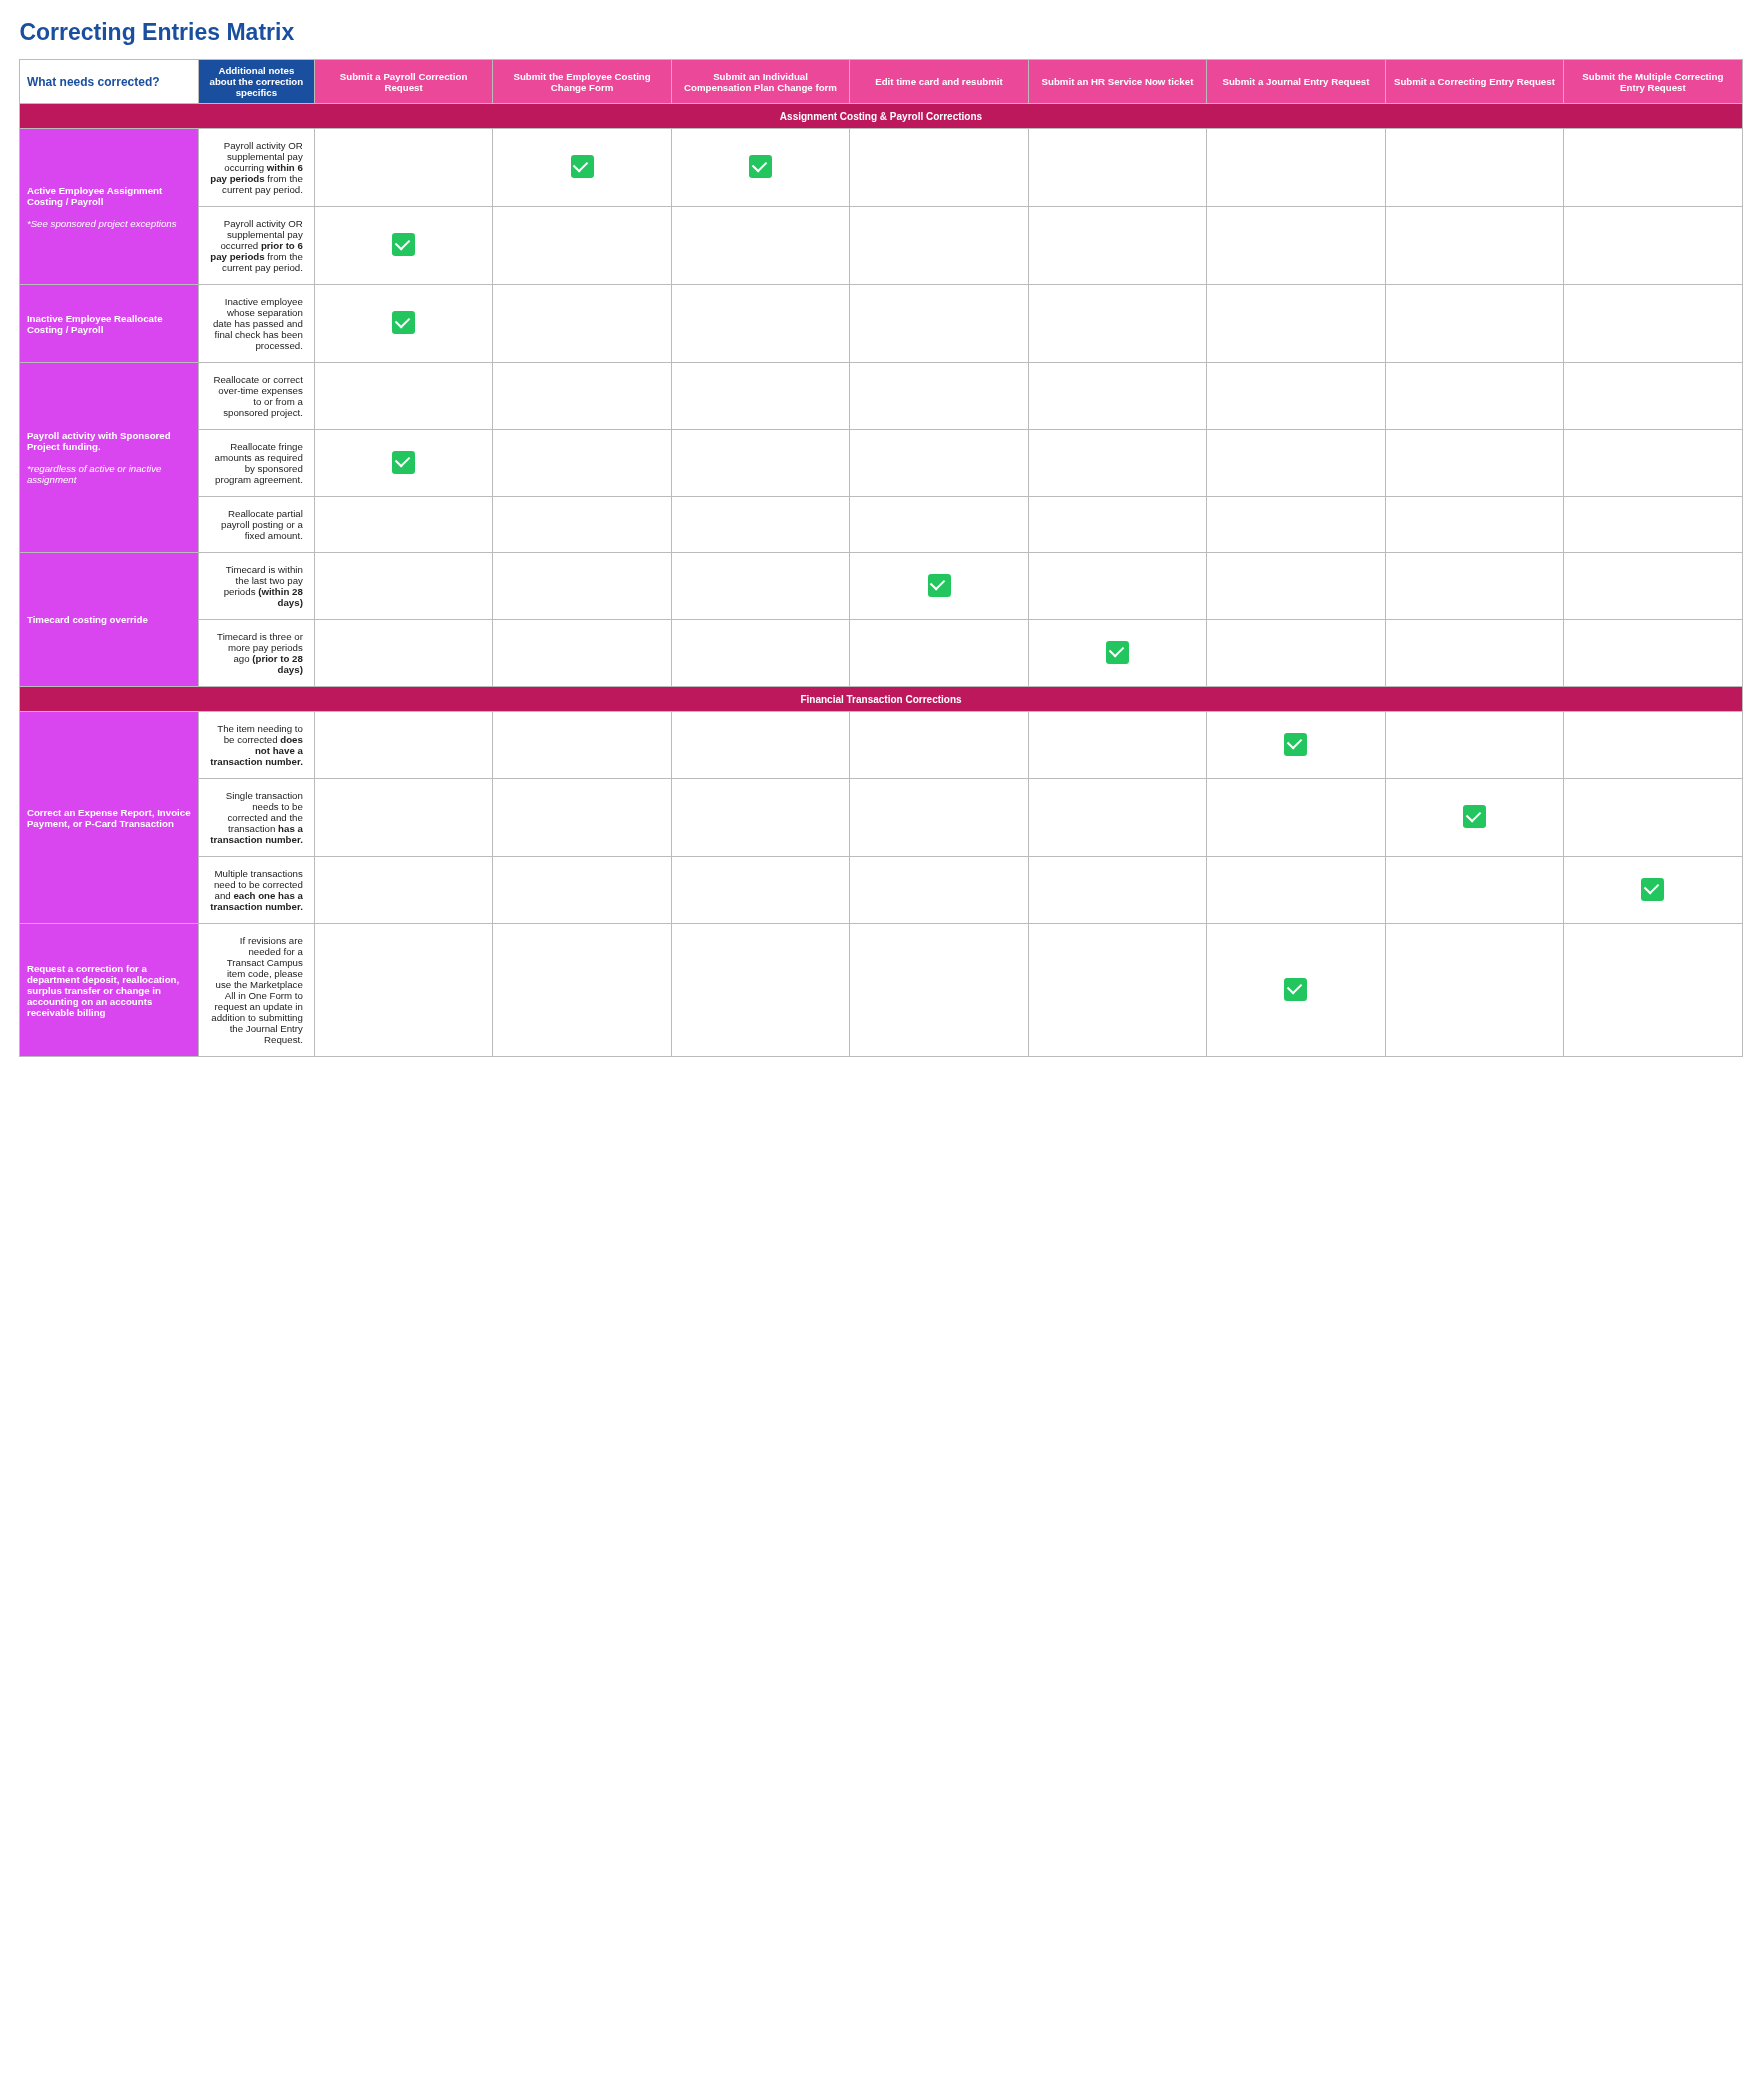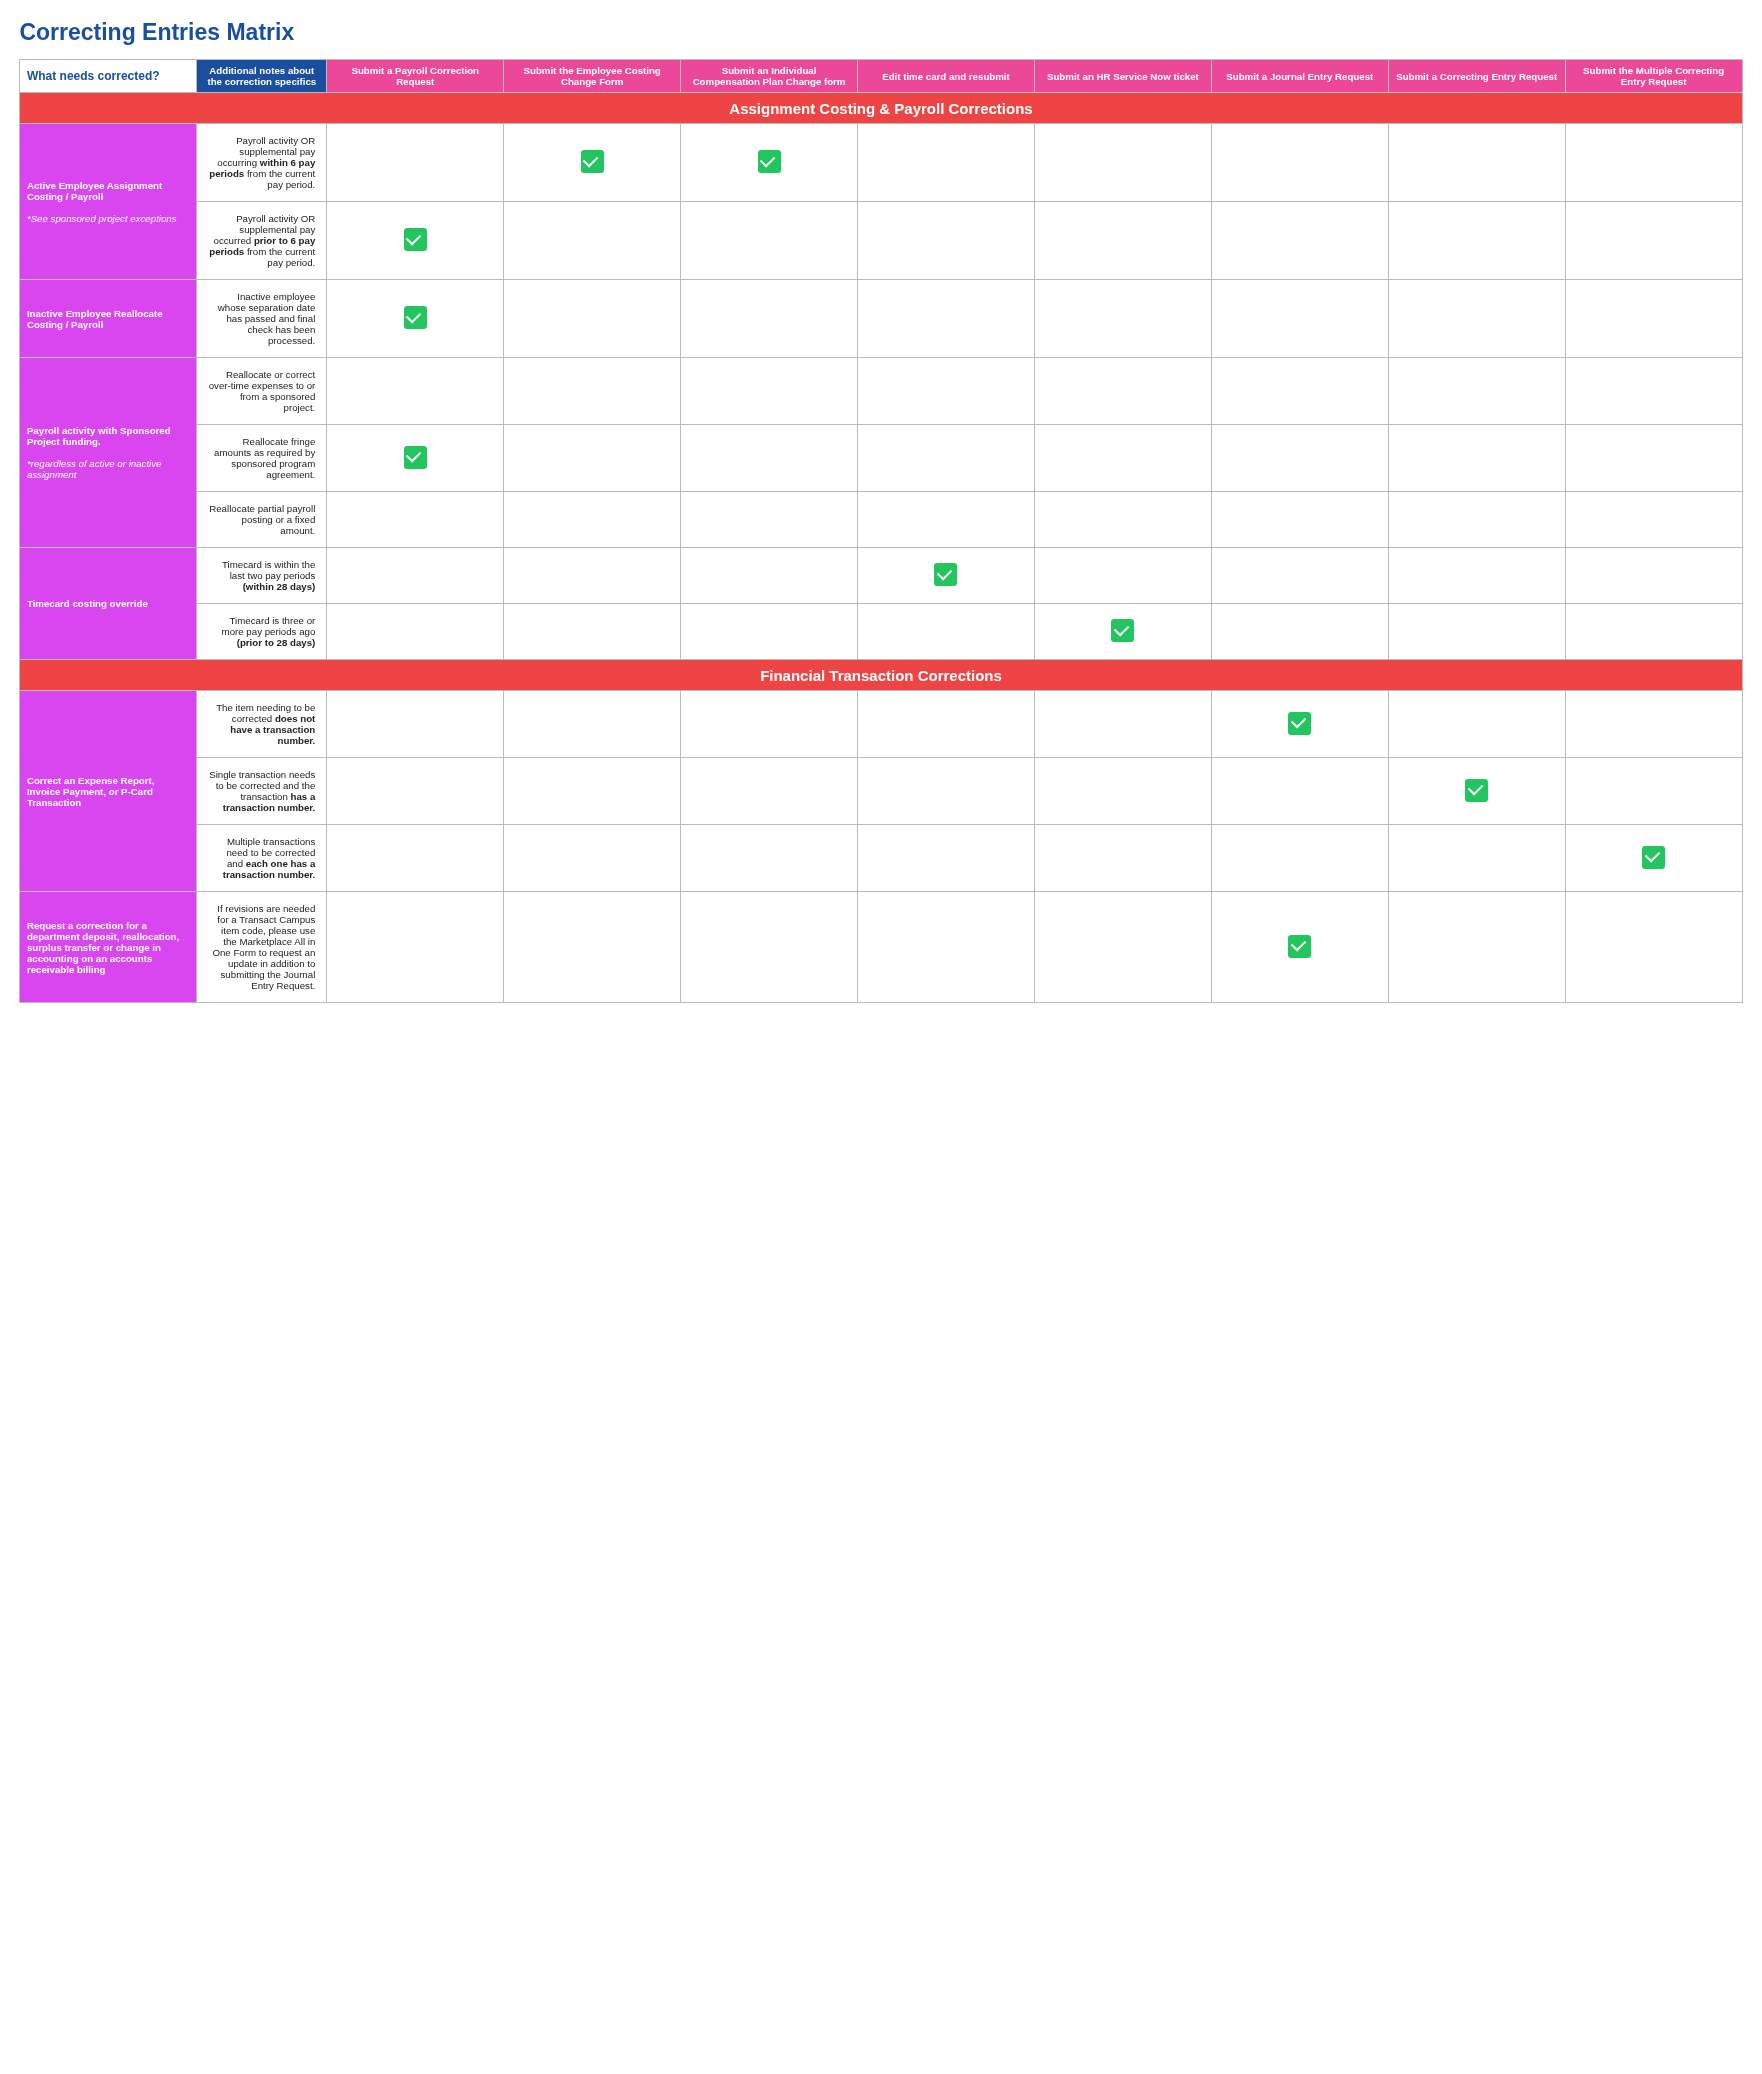--- a/index.html
+++ b/index.html
@@ -22,45 +22,45 @@
       table-layout: fixed;
     }
     th, td {
       border: 0.8px solid #bbb;
       padding: 4.9px 6.5px;
       vertical-align: top;
       text-align: center;
       font-size: 9.7px;
     }
     .col-notes {
-      width: 130px;
+      width: 116px;
       text-align: left;
     }
     thead th {
       background: #ec4899;
       color: #fff;
       font-weight: bold;
       font-size: 9.7px;
       vertical-align: middle;
       text-align: center;
     }
     thead th.col-what-header {
       background: #fff;
       color: #1a4fa0;
       font-weight: 900;
       font-size: 12px;
       text-align: left;
       vertical-align: middle;
       border: 0.8px solid #bbb;
     }
     .section-header td {
-      background: #ef4444;
+      background: #be185d;
       color: #fff;
       font-weight: bold;
-      font-size: 15px;
+      font-size: 10px;
       text-align: center;
       padding: 6.5px;
     }
     .row-notes {
       text-align: right;
       vertical-align: middle;
       font-size: 9.7px;
       padding: 11px;
     }
     .row-notes b {

